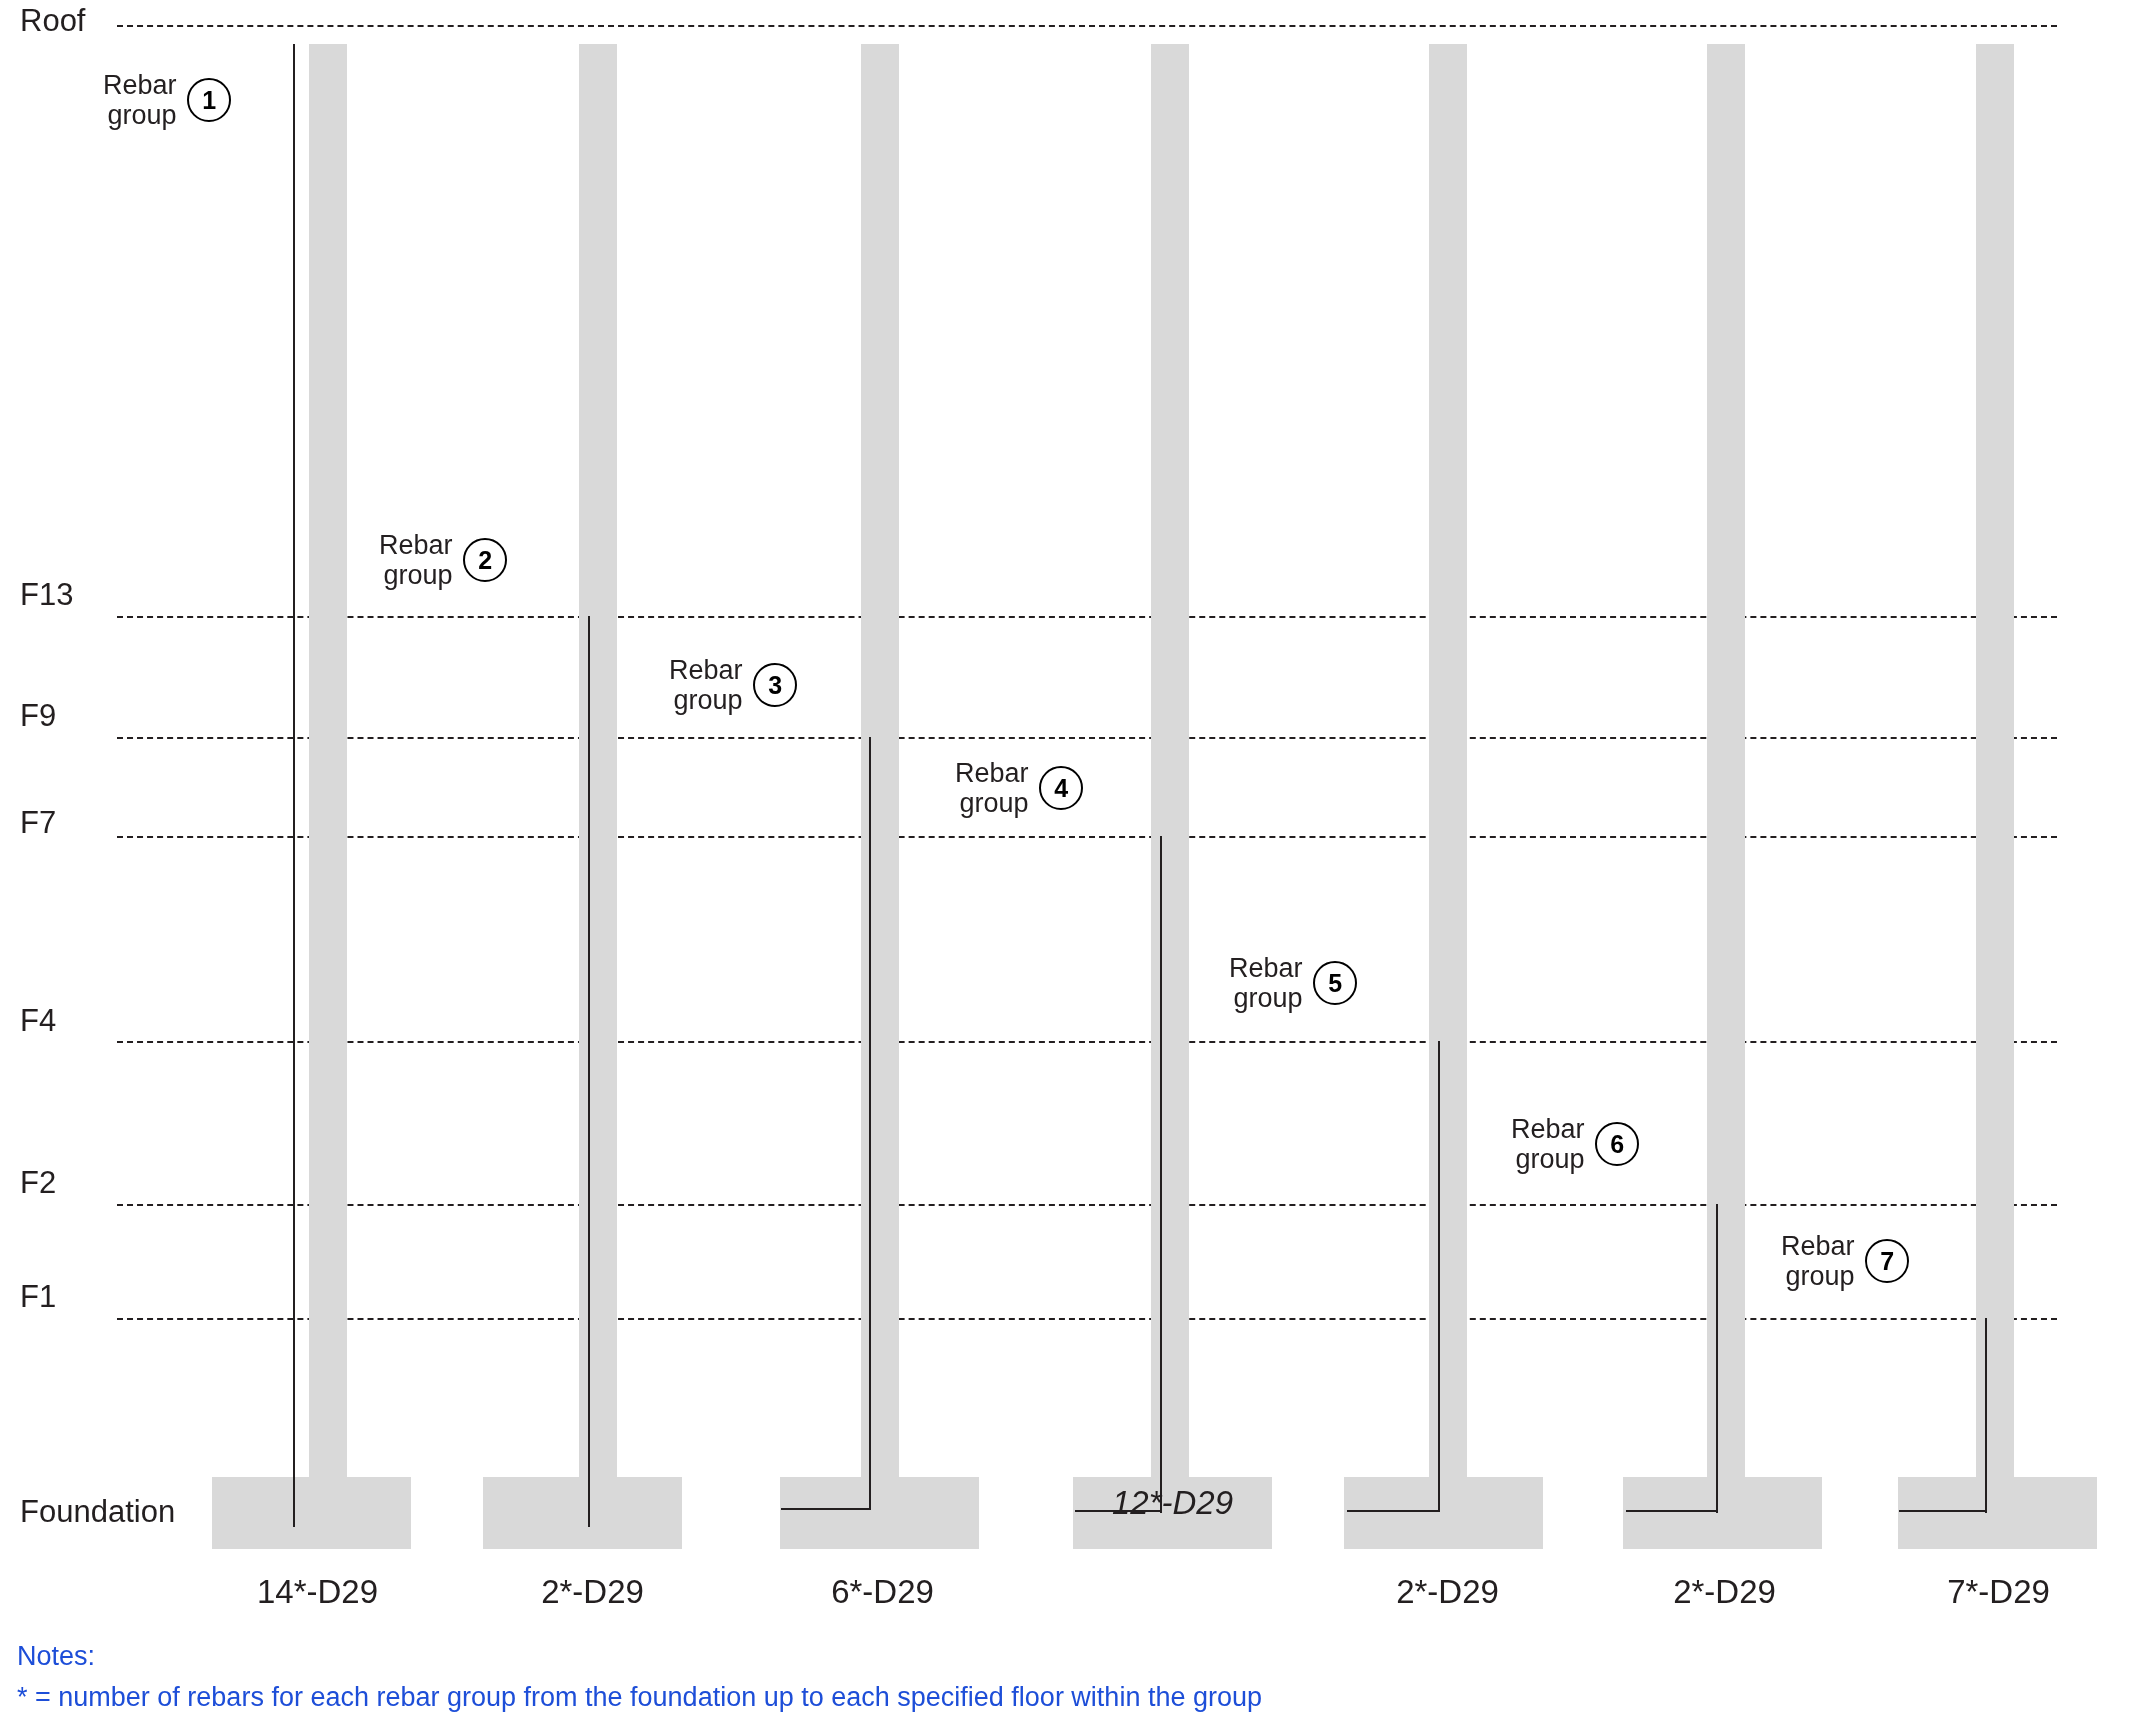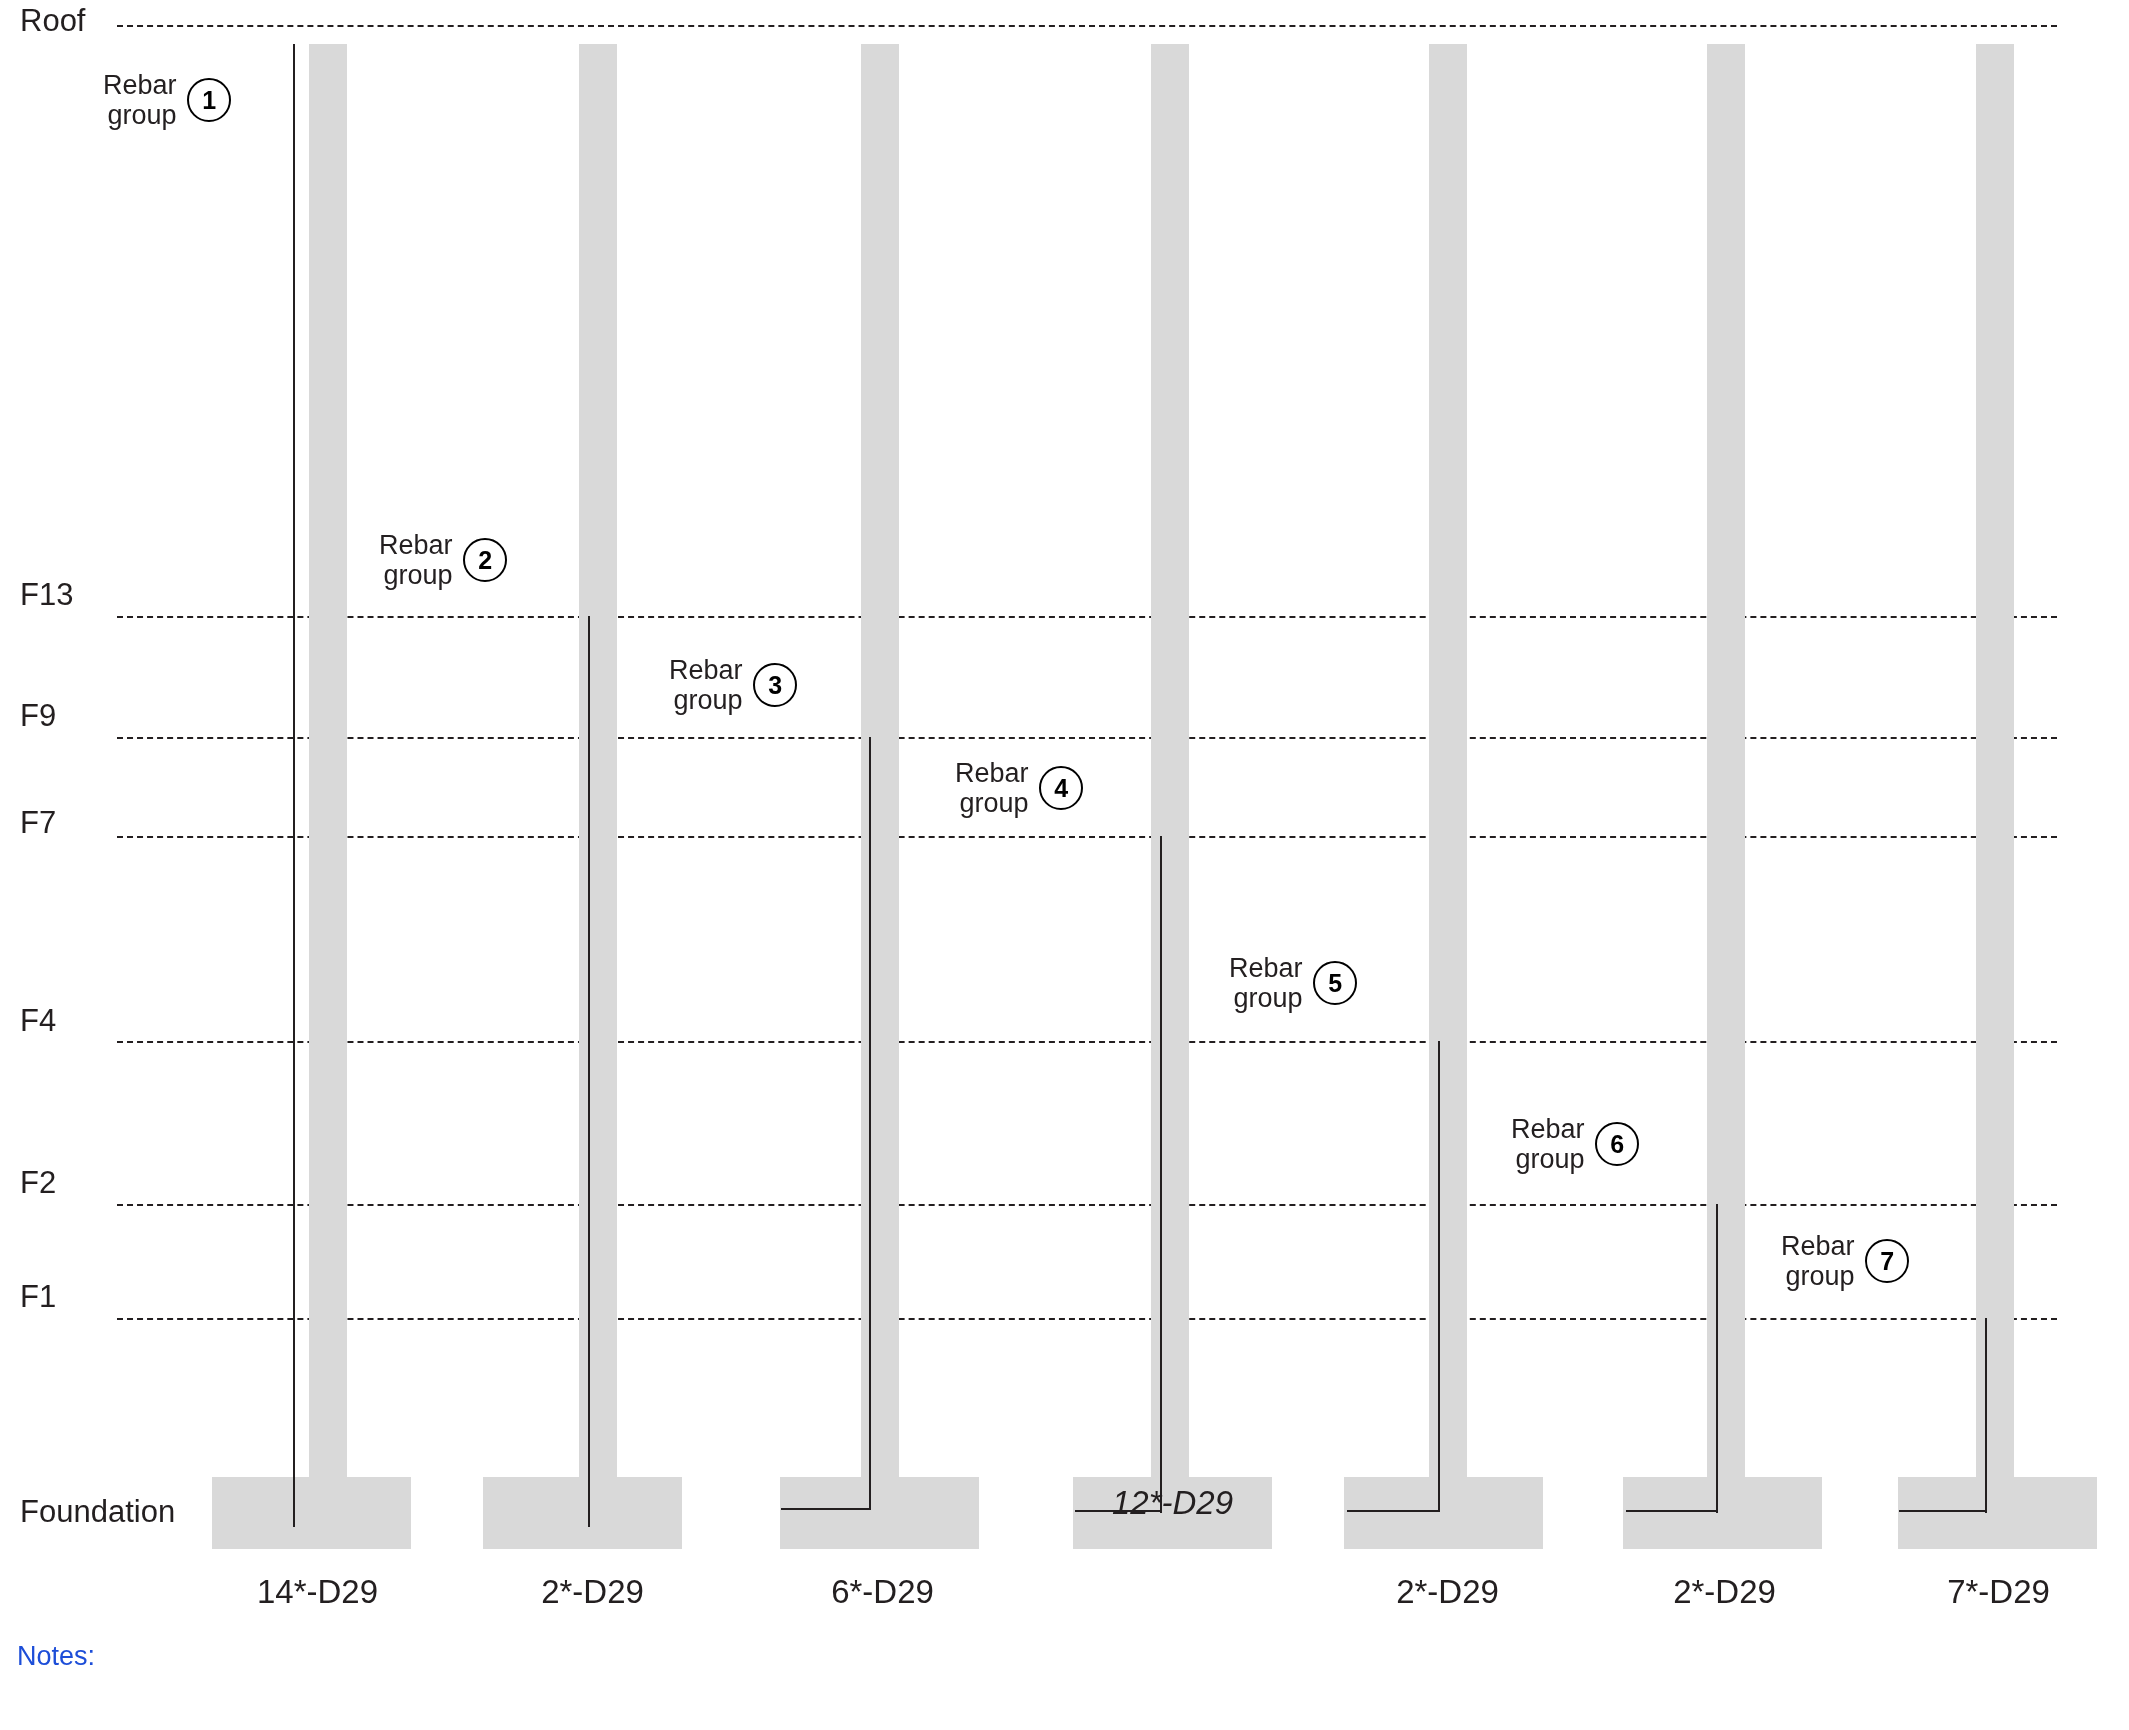--- a/index.html
+++ b/index.html
@@ -226,15 +226,16 @@
 
   <div class="bar-label" style="left:218px;  top:1579px;">14*-D29</div>
   <div class="bar-label" style="left:493px;  top:1579px;">2*-D29</div>
   <div class="bar-label" style="left:783px; top:1579px;">6*-D29</div>
   <div class="bar-label" style="left:1073px; top:1490px;font-style:italic;">12*-D29</div>
   <div class="bar-label" style="left:1348px; top:1579px;">2*-D29</div>
   <div class="bar-label" style="left:1625px; top:1579px;">2*-D29</div>
   <div class="bar-label" style="left:1899px; top:1579px;">7*-D29</div>
 
   <div class="notes" style="top:1637px;">Notes:</div>
+  <div class="notes" style="top:1678px;">* = number  of rebars for each rebar group from the foundation up to each specified floor within  the group</div>
 
 </div>
 
 
 </body></html>

